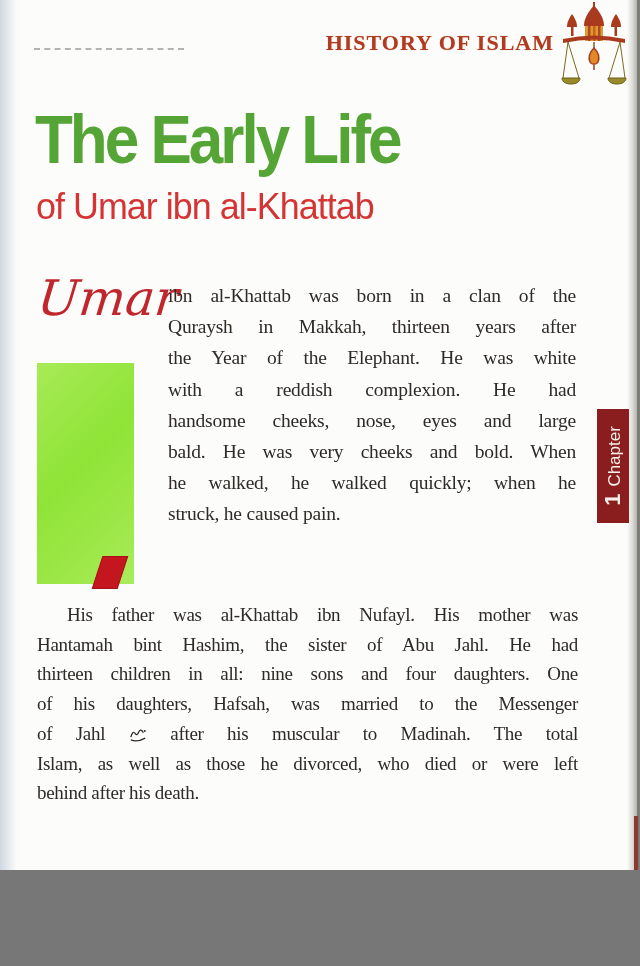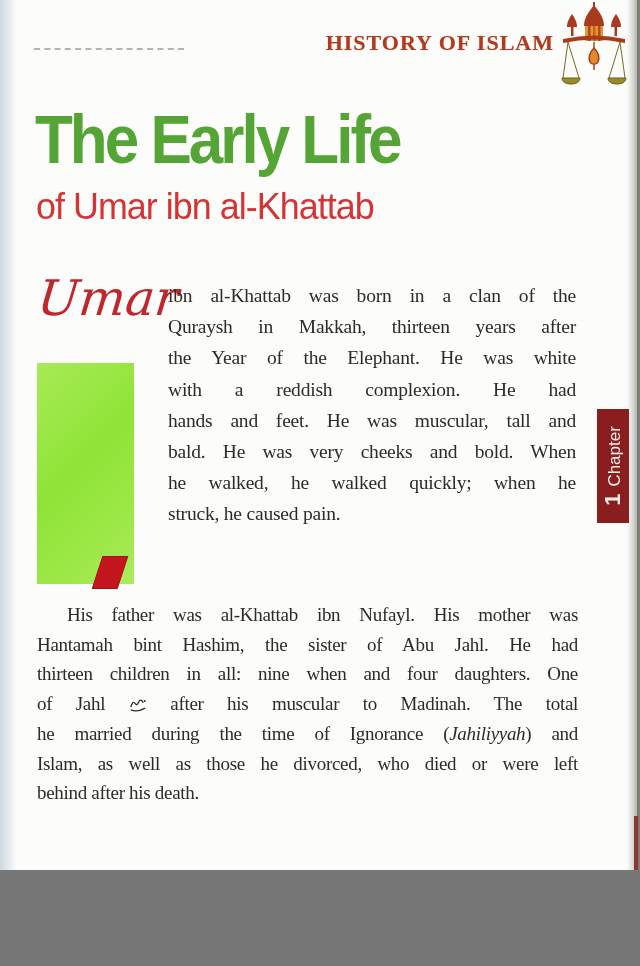--- a/index.html
+++ b/index.html
@@ -115,40 +115,40 @@
 
   <div class="lead-word">Umar</div>
   <div class="green-box"></div>
   <div class="red-flag"></div>
 
   <div class="textblock intro">
     <div class="line">ibn al-Khattab was born in a clan of the</div>
     <div class="line">Quraysh in Makkah, thirteen years after</div>
     <div class="line">the Year of the Elephant. He was white</div>
     <div class="line">with a reddish complexion. He had</div>
-    <div class="line">hands and feet. He was muscular, tall and</div>
+    <div class="line">handsome cheeks, nose, eyes and large</div>
     <div class="line">bald. He was very cheeks and bold. When</div>
     <div class="line">he walked, he walked quickly; when he</div>
     <div class="line last">struck, he caused pain.</div>
   </div>
 
   <div class="textblock para2">
     <div class="line indent">His father was al-Khattab ibn Nufayl. His mother was</div>
     <div class="line">Hantamah bint Hashim, the sister of Abu Jahl. He had</div>
-    <div class="line">thirteen children in all: nine when and four daughters. One</div>
+    <div class="line">thirteen children in all: nine sons and four daughters. One</div>
+    <div class="line">of his daughters, Hafsah, was married to the Messenger</div>
     <div class="line">
       <span>of Jahl</span>
       <svg class="pbuh" viewBox="0 0 20 16" aria-label="ﷺ">
         <path d="M2 11 Q4 3 7 7 Q9 10 11 5 Q13 1 16 6" fill="none" stroke="#2e2a26" stroke-width="1.4"></path>
         <path d="M2 14 Q9 17 18 12" fill="none" stroke="#2e2a26" stroke-width="1.4"></path>
         <circle cx="17.5" cy="4" r="1.1" fill="#2e2a26"></circle>
       </svg>
       <span>after his muscular to Madinah. The total</span>
     </div>
-    <div class="line"><span>he married during the time of Ignorance (</span><span class="italic">Jahiliyyah</span><span>) and</span></div>
     <div class="line">Islam, as well as those he divorced, who died or were left</div>
     <div class="line last">behind after his death.</div>
   </div>
 
   <div class="chapter-tab">
     <div class="tab-text">
       <span class="tab-number">1</span>
       <span class="tab-label">Chapter</span>
     </div>
   </div>

